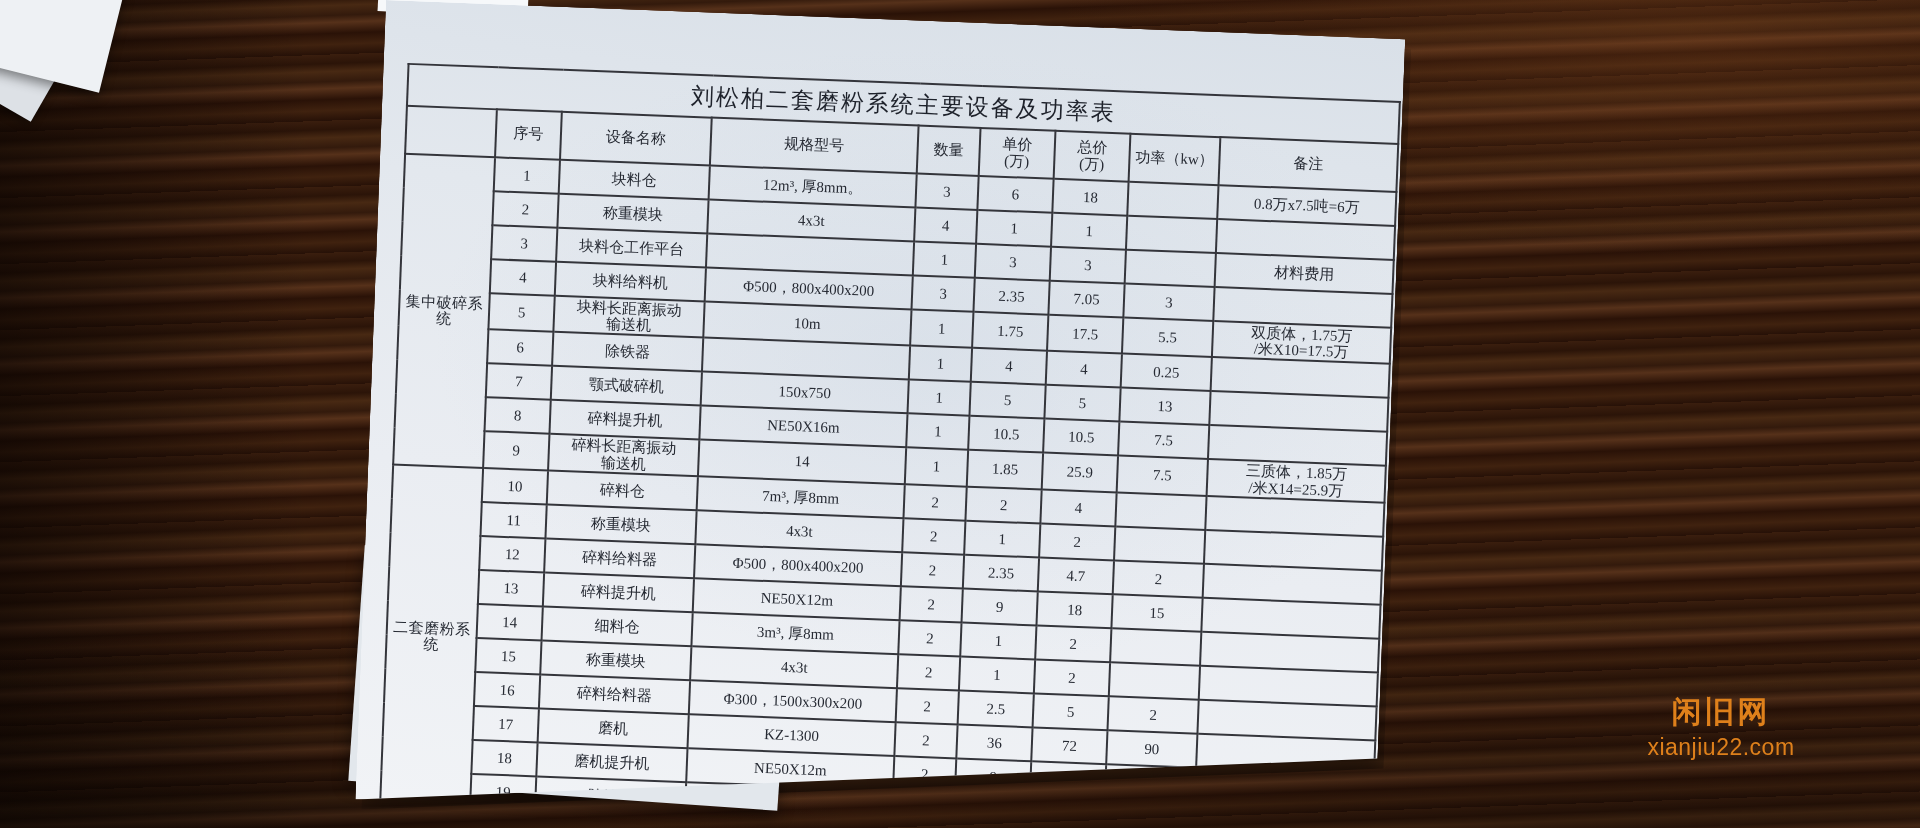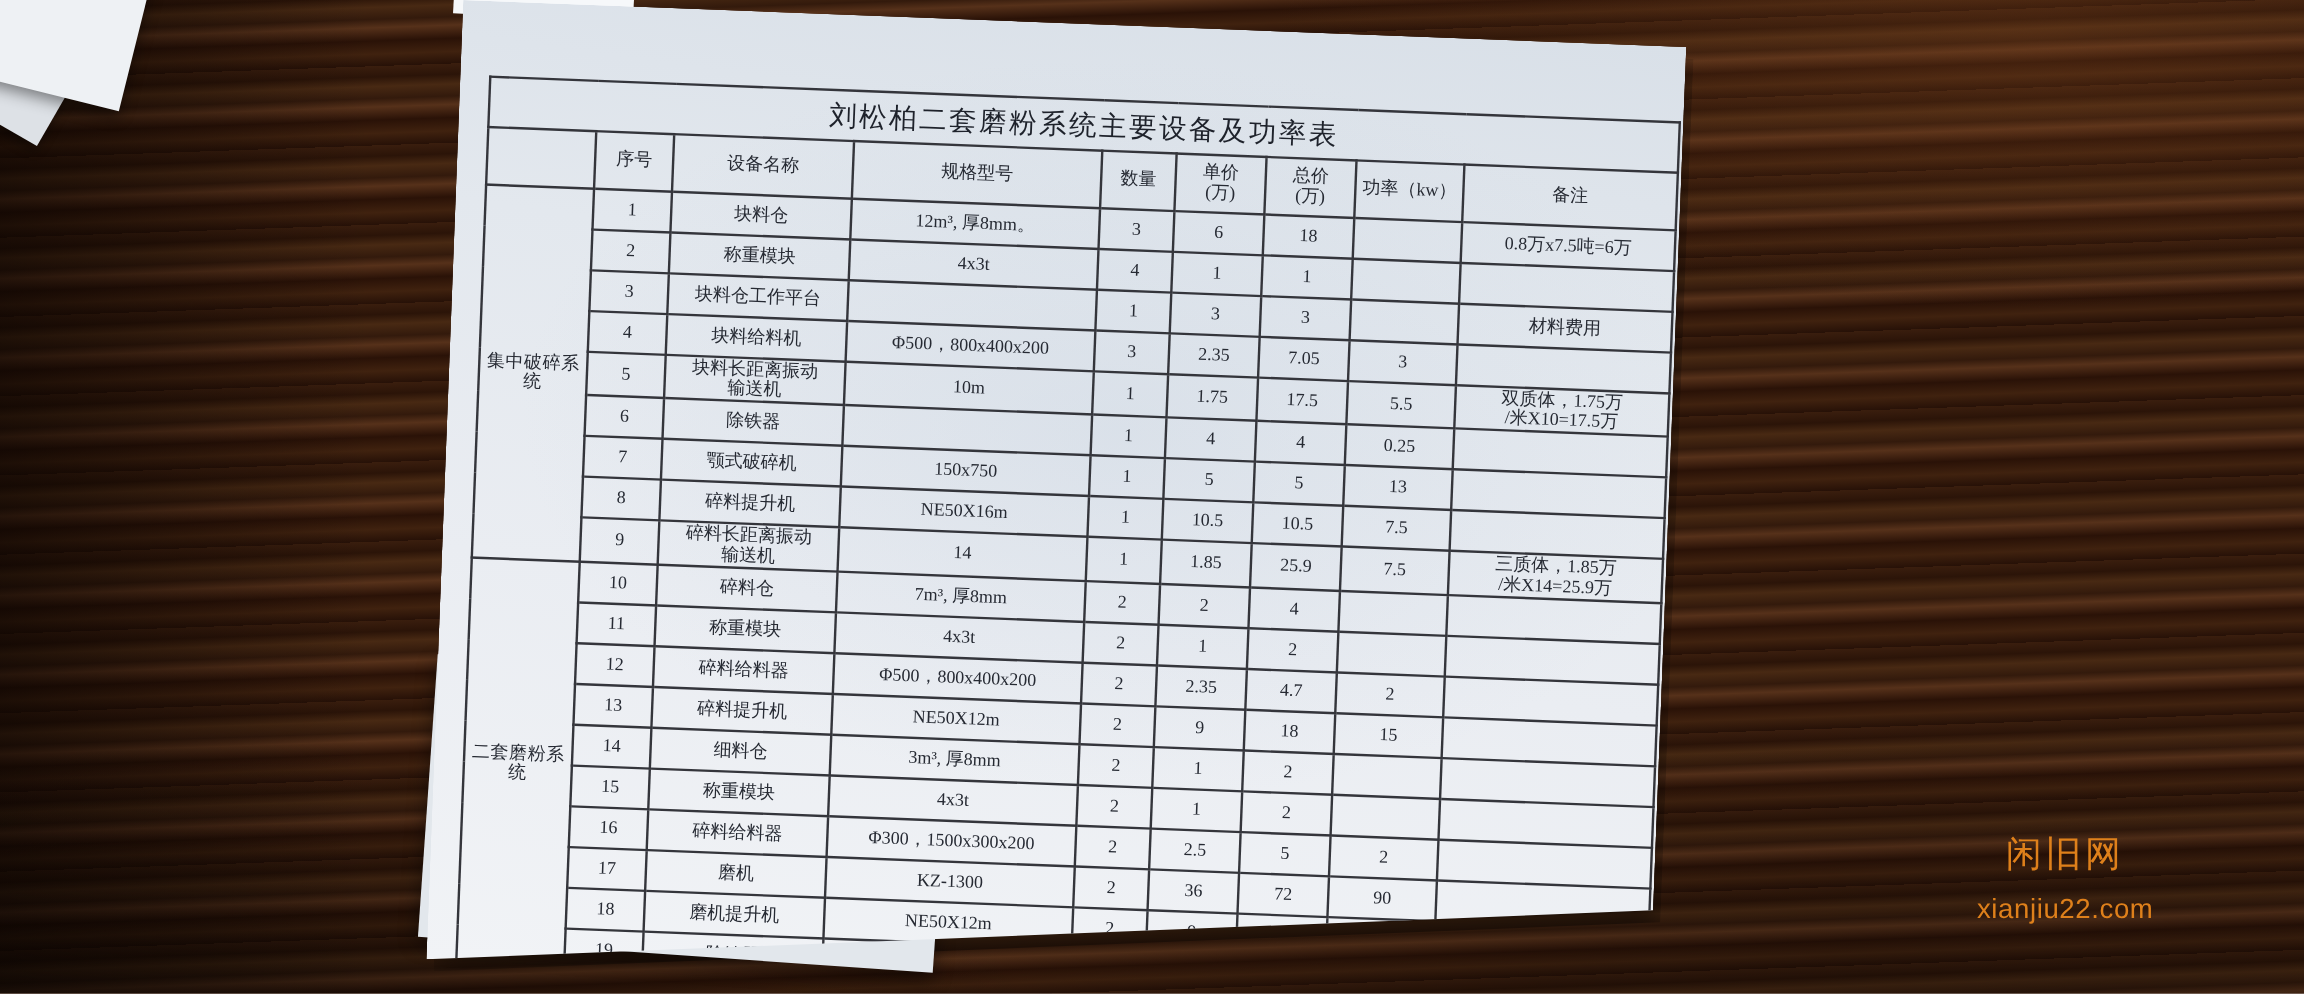--- a/index.html
+++ b/index.html
@@ -65,22 +65,22 @@
   .hdr th{ height:44px; font-size:15px; line-height:1.15;}
   .equip-table tbody td{ height:30px; font-size:15px; line-height:1.08;}
   .group-cell{ font-size:14px; letter-spacing:0.5px; padding:0 1px;}
   .c-name{ font-size:15px;}
   .c-spec{ font-size:14.5px;}
   .c-remark{ font-size:13px; line-height:1.12;}
   .watermark{
     position:absolute; left:1628px; top:692px; width:186px; text-align:center;
     color:#e8861c; font-family:"Liberation Sans","DejaVu Sans",sans-serif; opacity:0.95;
   }
-  .wm-name{ font-size:30px; font-weight:normal; letter-spacing:3px;}
-  .wm-url{ font-size:23px; margin-top:11px; letter-spacing:0.5px;}
+  .wm-name{ font-size:30px; font-weight:bold; letter-spacing:3px;}
+  .wm-url{ font-size:23px; margin-top:1px; letter-spacing:0.5px;}
 </style>
 </head>
 <body>
 
 <div class="stage">
 
   <div class="corner-b"></div>
   <div class="corner-a"></div>
   <div class="top-sliver"></div>
   <div class="paper-shadow"></div>

